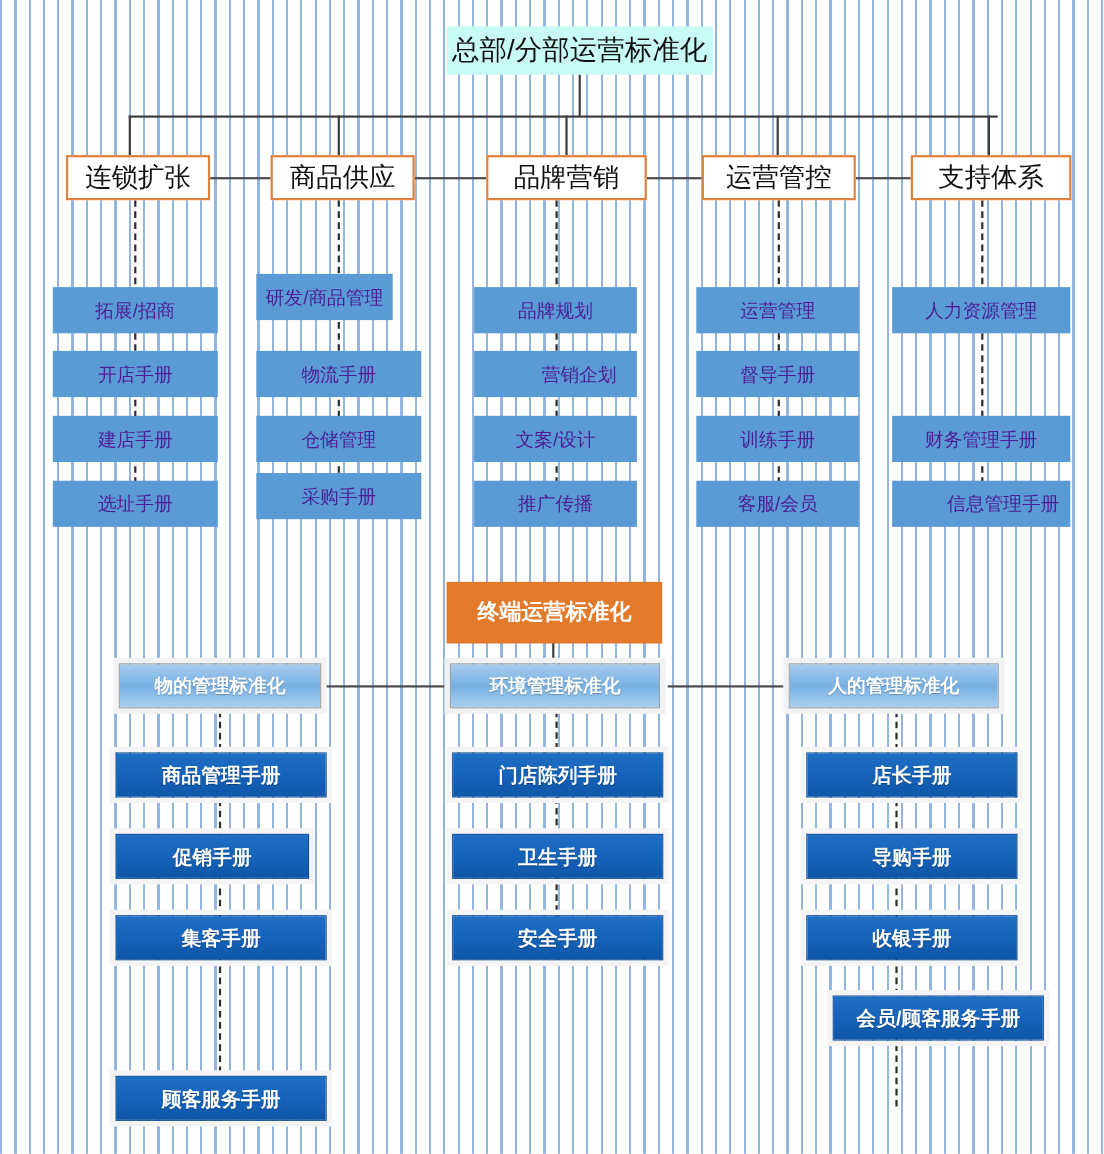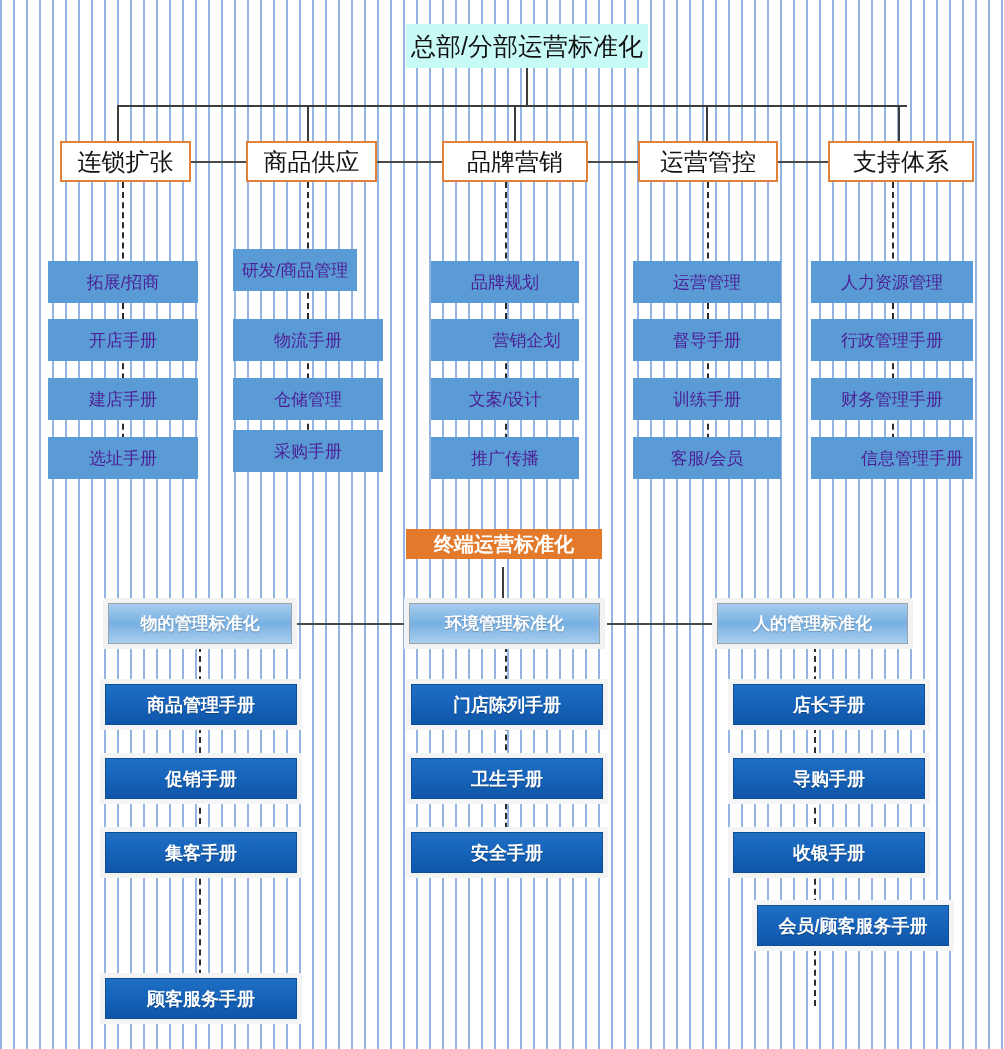--- a/index.html
+++ b/index.html
@@ -180,32 +180,31 @@
   <div class="box box-blue-med" style="left:431px; top:279px; width:148px; height:42px;padding-left:43px;">营销企划</div>
   <div class="box box-blue-med" style="left:431px; top:338px; width:148px; height:42px;">文案/设计</div>
   <div class="box box-blue-med" style="left:431px; top:397px; width:148px; height:42px;">推广传播</div>
 
   <div class="box box-blue-med" style="left:633px; top:221px; width:148px; height:42px;">运营管理</div>
   <div class="box box-blue-med" style="left:633px; top:279px; width:148px; height:42px;">督导手册</div>
   <div class="box box-blue-med" style="left:633px; top:338px; width:148px; height:42px;">训练手册</div>
   <div class="box box-blue-med" style="left:633px; top:397px; width:148px; height:42px;">客服/会员</div>
 
   <div class="box box-blue-med" style="left:811px; top:221px; width:162px; height:42px;">人力资源管理</div>
-  <div class="box box-blue-med" style="left:811px; top:279px; width:162px; height:42px;">行政管理手册</div>
   <div class="box box-blue-med" style="left:811px; top:338px; width:162px; height:42px;">财务管理手册</div>
   <div class="box box-blue-med" style="left:811px; top:397px; width:162px; height:42px;padding-left:40px;">信息管理手册</div>
 
-  <div class="box box-orange" style="left:406px; top:529px; width:196px; height:30px;">终端运营标准化</div>
+  <div class="box box-orange" style="left:406px; top:529px; width:196px; height:56px;">终端运营标准化</div>
 
   <div class="box box-lightblue-grad" style="left:108px; top:603px; width:184px; height:41px;">物的管理标准化</div>
   <div class="box box-lightblue-grad" style="left:409px; top:603px; width:191px; height:41px;">环境管理标准化</div>
   <div class="box box-lightblue-grad" style="left:717px; top:603px; width:191px; height:41px;">人的管理标准化</div>
 
   <div class="box box-blue-strong" style="left:105px; top:684px; width:192px; height:41px;">商品管理手册</div>
-  <div class="box box-blue-strong" style="left:105px; top:758px; width:192px; height:41px;">促销手册</div>
+  <div class="box box-blue-strong" style="left:105px; top:758px; width:176px; height:41px;">促销手册</div>
   <div class="box box-blue-strong" style="left:105px; top:832px; width:192px; height:41px;">集客手册</div>
   <div class="box box-blue-strong" style="left:105px; top:978px; width:192px; height:41px;">顾客服务手册</div>
 
   <div class="box box-blue-strong" style="left:411px; top:684px; width:192px; height:41px;">门店陈列手册</div>
   <div class="box box-blue-strong" style="left:411px; top:758px; width:192px; height:41px;">卫生手册</div>
   <div class="box box-blue-strong" style="left:411px; top:832px; width:192px; height:41px;">安全手册</div>
 
   <div class="box box-blue-strong" style="left:733px; top:684px; width:192px; height:41px;">店长手册</div>
   <div class="box box-blue-strong" style="left:733px; top:758px; width:192px; height:41px;">导购手册</div>
   <div class="box box-blue-strong" style="left:733px; top:832px; width:192px; height:41px;">收银手册</div>

